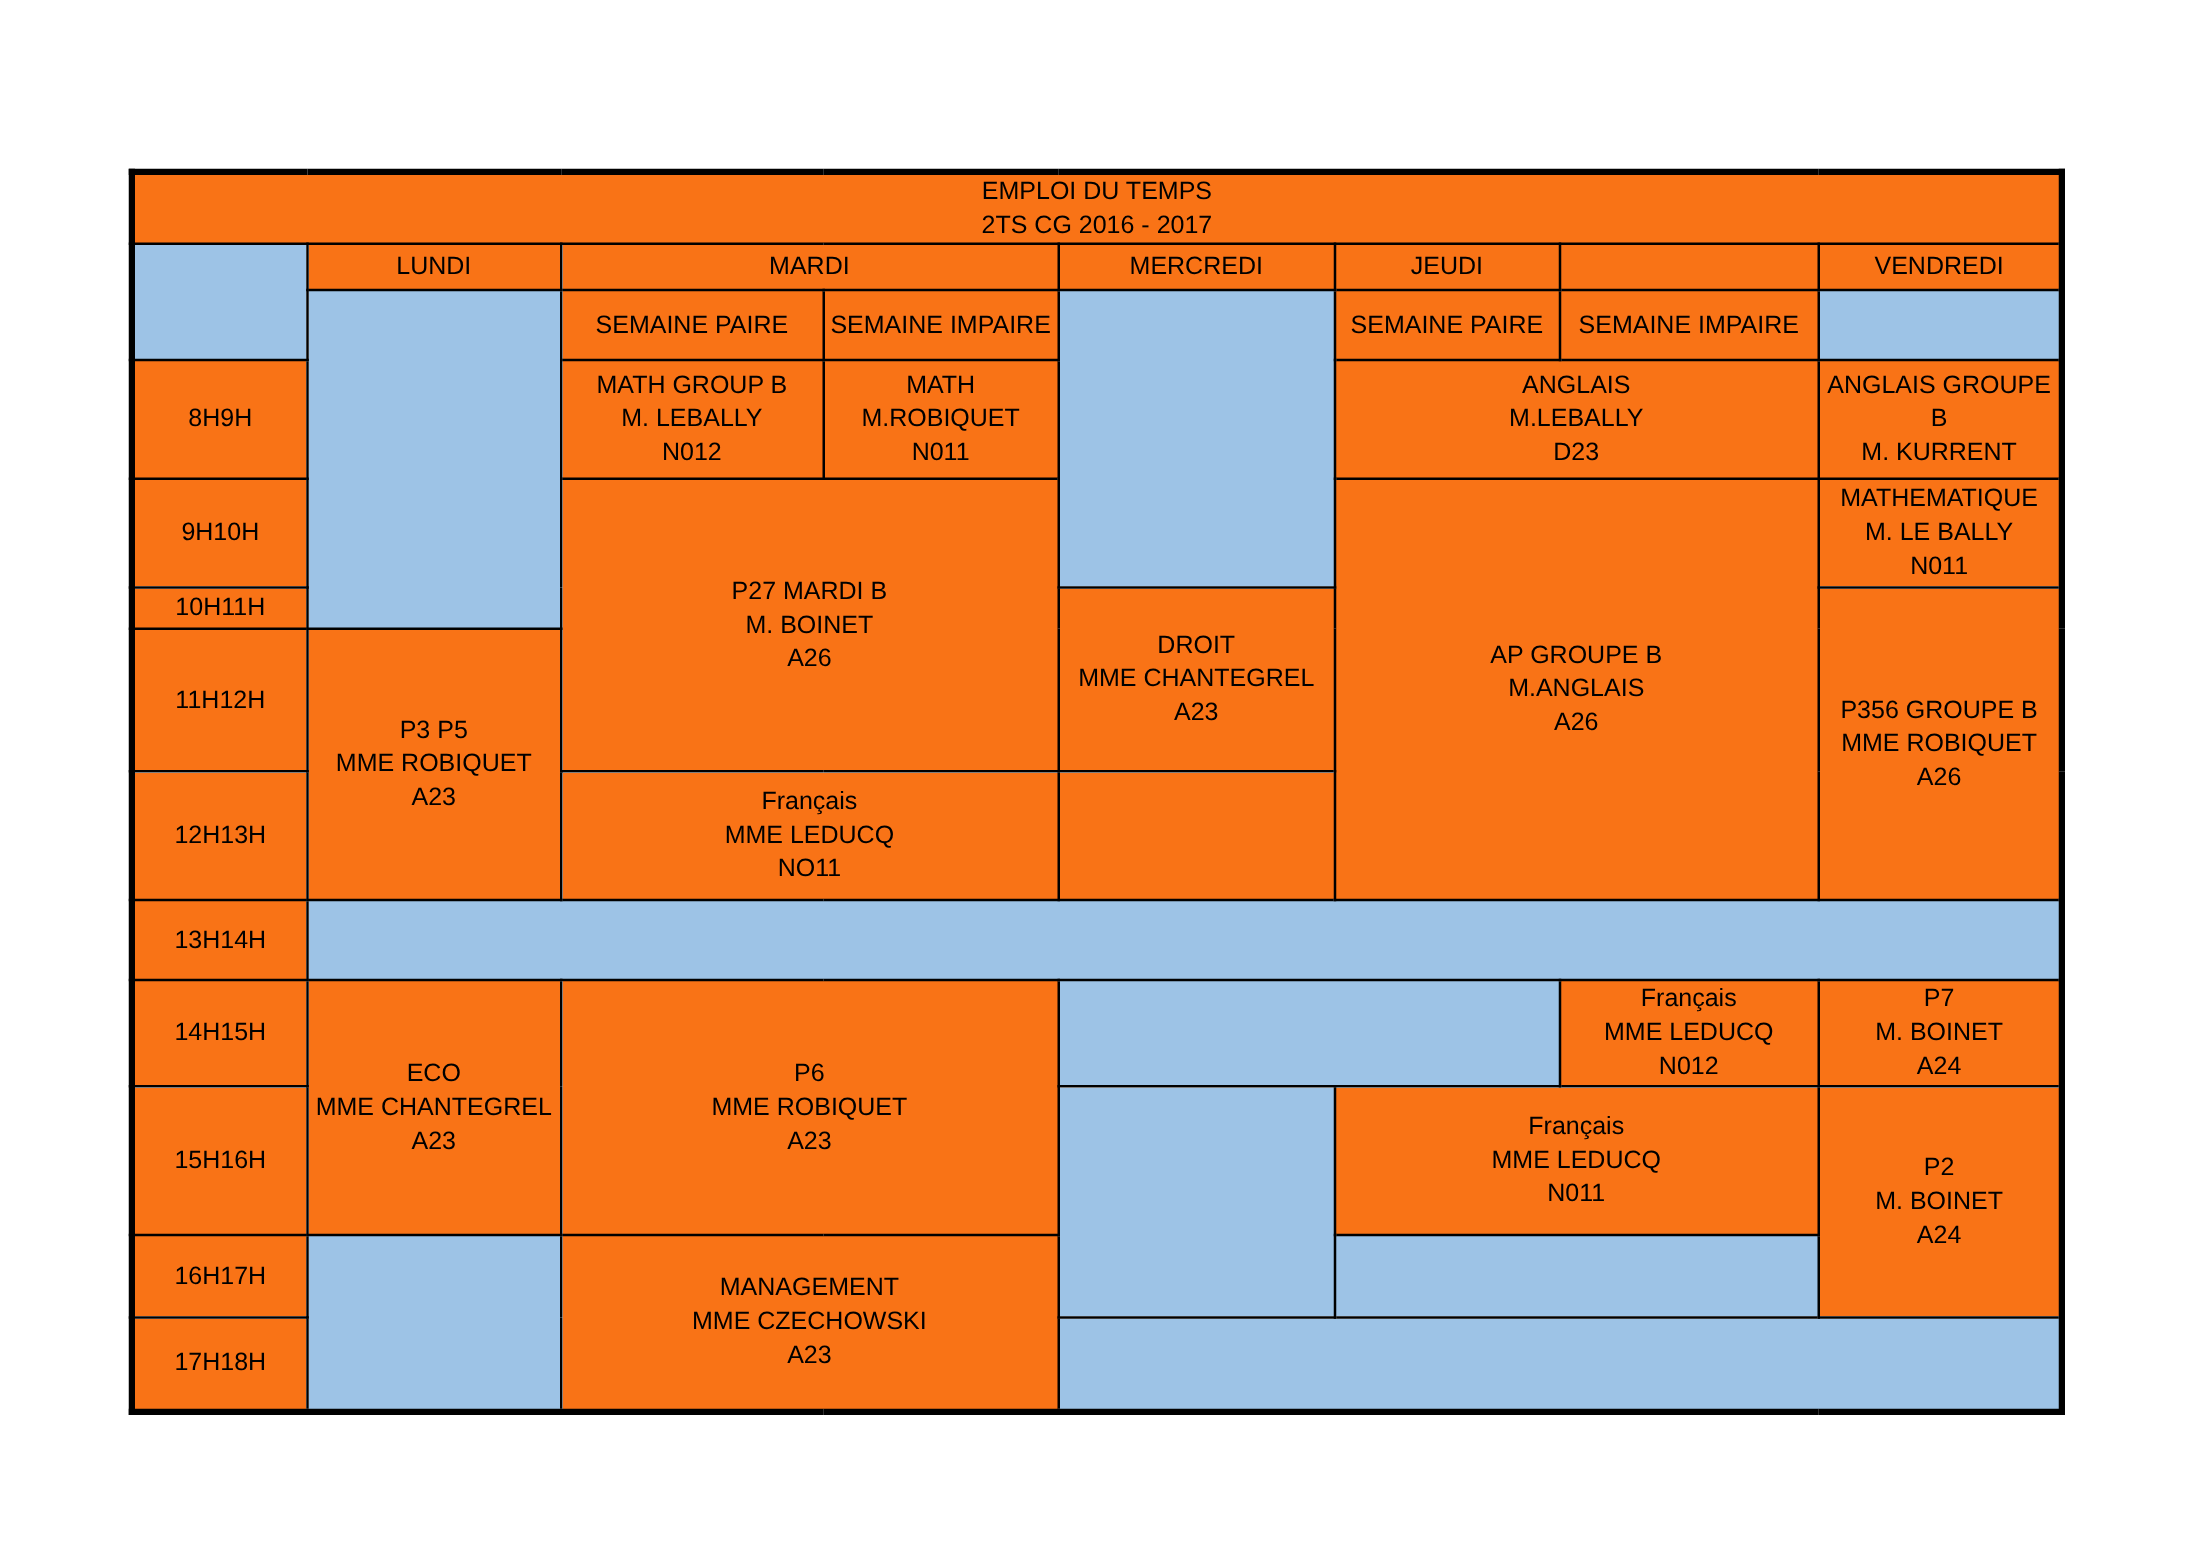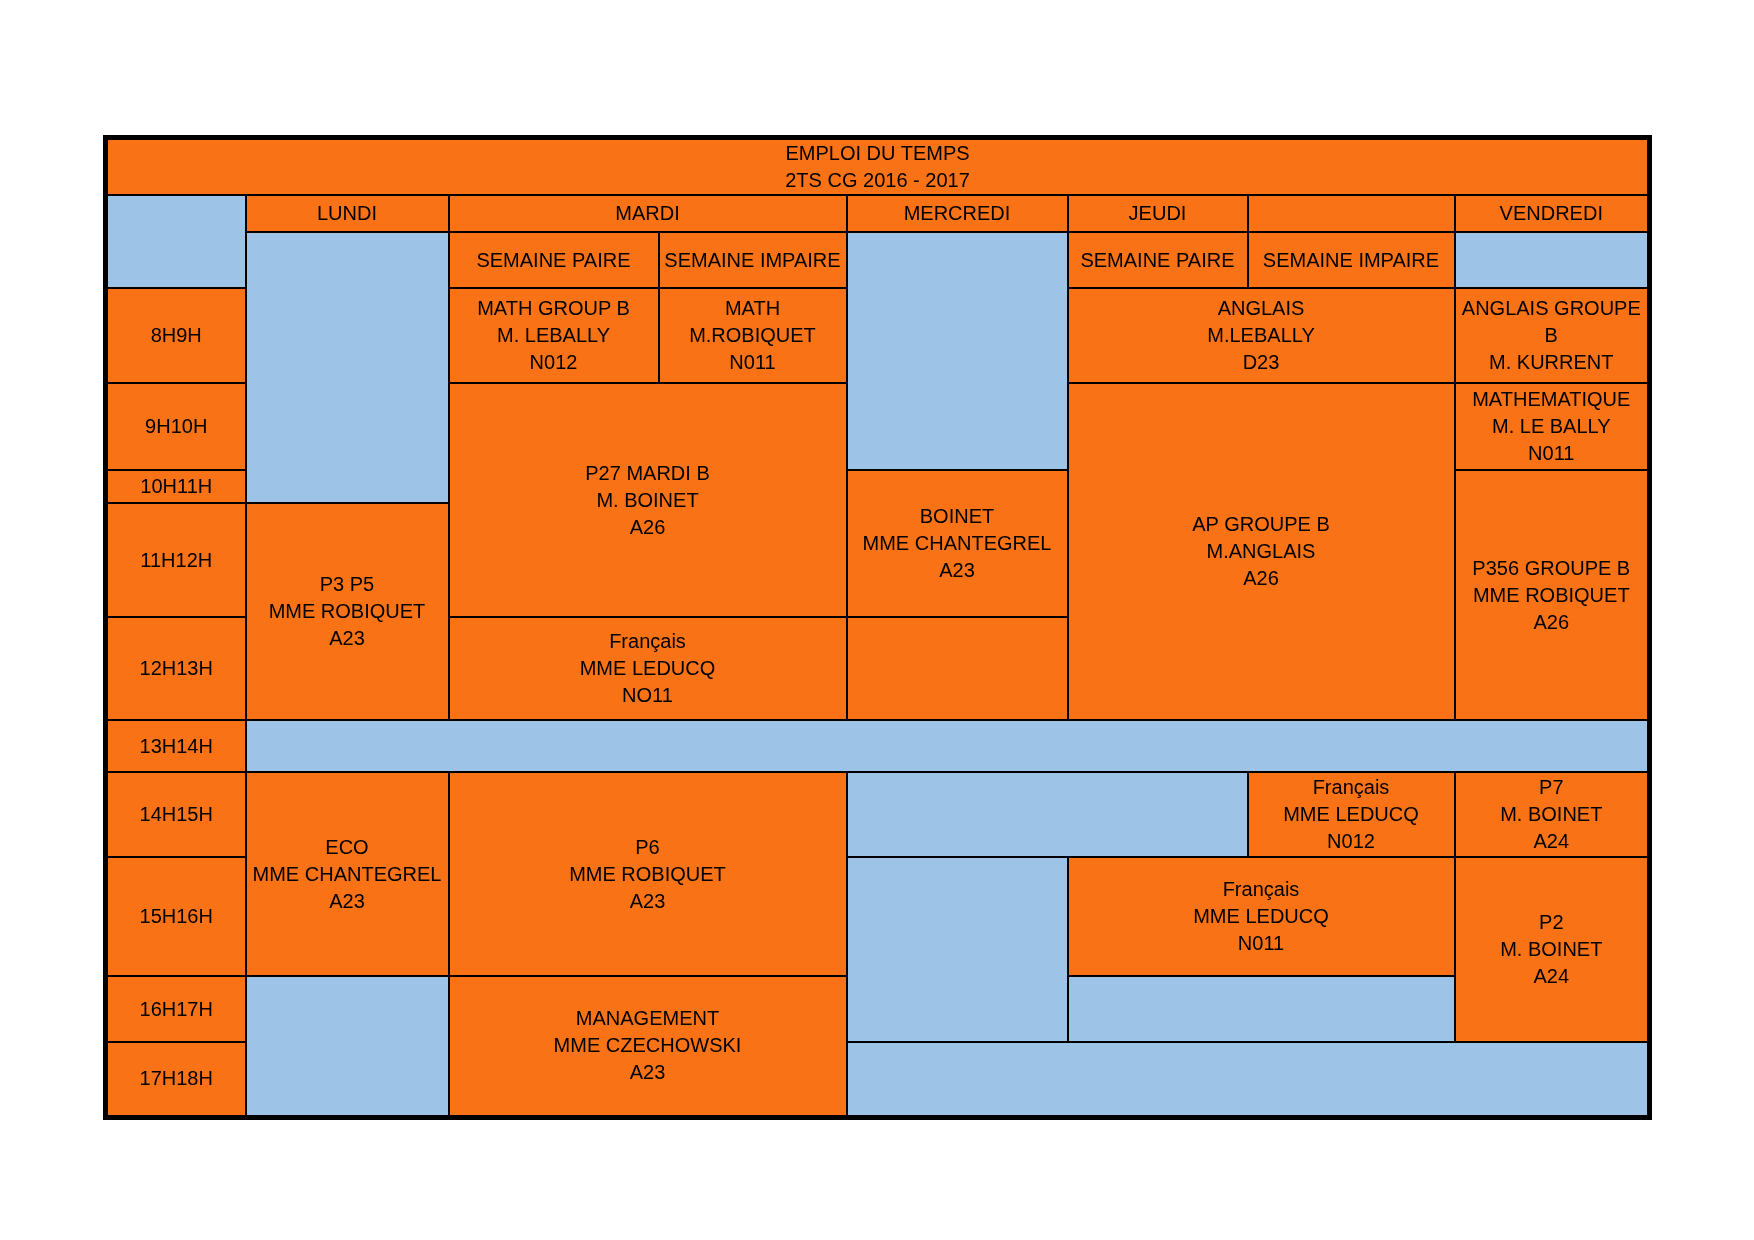--- a/index.html
+++ b/index.html
@@ -126,21 +126,21 @@
     <td>
           <div class="ln">MATHEMATIQUE</div>
           <div class="ln">M. LE BALLY</div>
           <div class="ln">N011</div>
         </td>
   </tr>
 
   <tr style="height:33px">
     <td>10H11H</td>
     <td rowspan="2">
-          <div class="ln">BOINET</div>
+          <div class="ln">DROIT</div>
           <div class="ln">MME CHANTEGREL</div>
           <div class="ln">A23</div>
         </td>
     <td rowspan="3">
           <div class="ln">P356 GROUPE B</div>
           <div class="ln">MME ROBIQUET</div>
           <div class="ln">A26</div>
         </td>
   </tr>
 
@@ -156,21 +156,21 @@
   <tr style="height:103px">
     <td>12H13H</td>
     <td colspan="2">
           <div class="ln">Français</div>
           <div class="ln">MME LEDUCQ</div>
           <div class="ln">NO11</div>
         </td>
     <td></td>
   </tr>
 
-  <tr style="height:52px">
+  <tr style="height:64px">
     <td>13H14H</td>
     <td colspan="7" class="blue" style="background: rgb(157, 195, 230);"></td>
   </tr>
 
   <tr style="height:85px">
     <td>14H15H</td>
     <td rowspan="2">
           <div class="ln">ECO</div>
           <div class="ln">MME CHANTEGREL</div>
           <div class="ln">A23</div>

